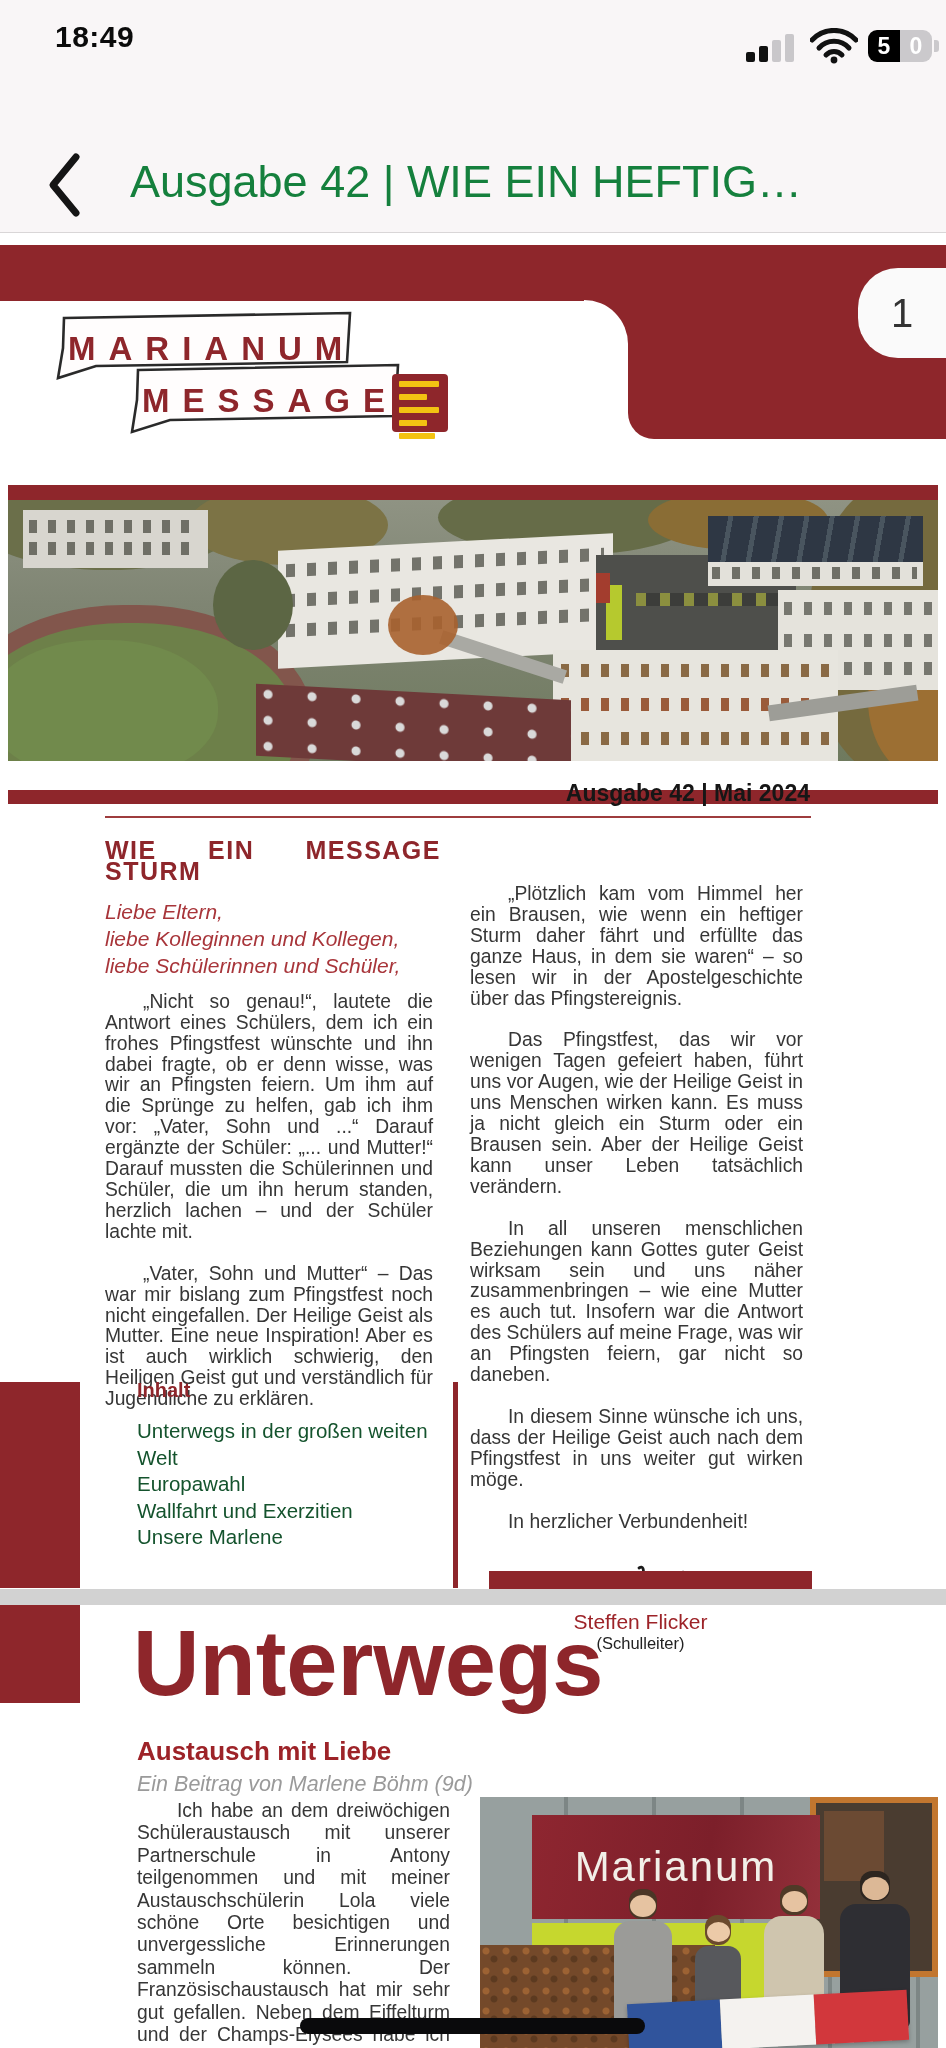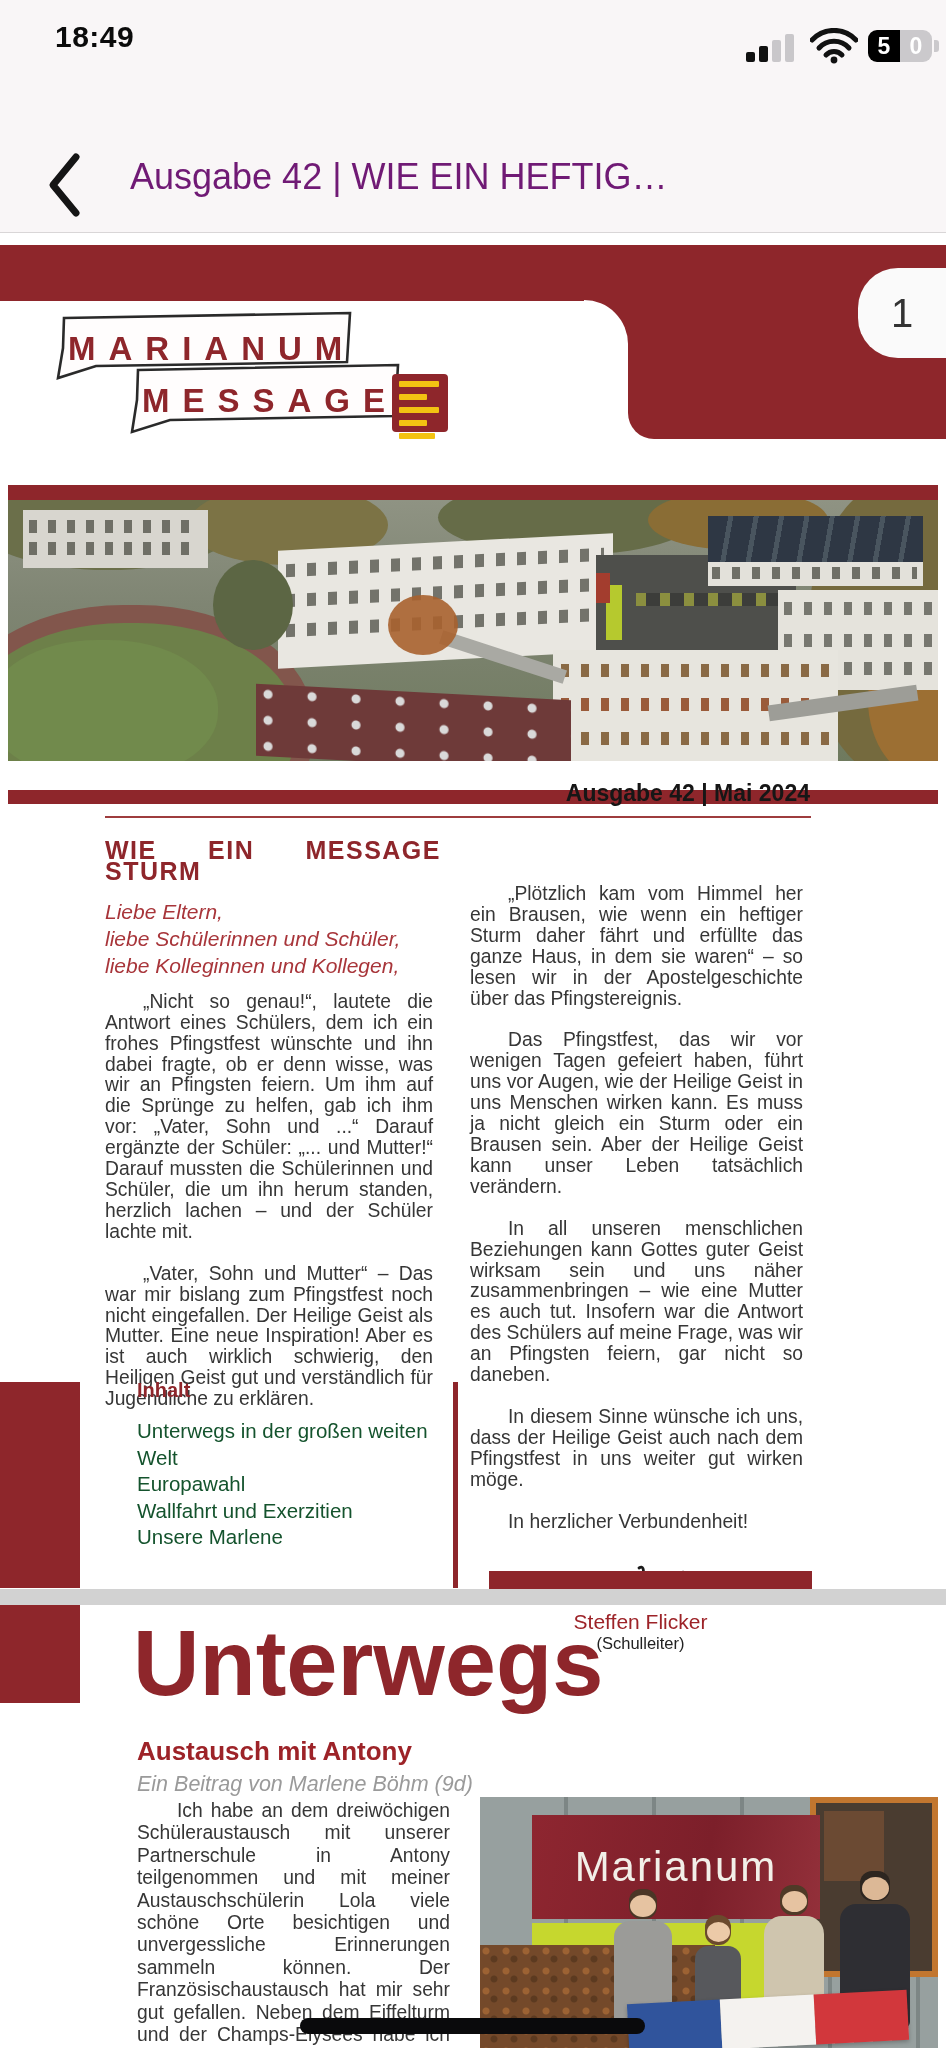--- a/index.html
+++ b/index.html
@@ -10,21 +10,21 @@
   .topchrome{left:0;top:0;width:946px;height:232px;background:#f9f6f7;border-bottom:1px solid #d9d6d7;}
   .time{left:55px;top:20px;font-size:30px;font-weight:bold;color:#0b0b0b;letter-spacing:.5px;}
   .sigbars{left:746px;top:32px;width:56px;height:30px;display:flex;align-items:flex-end;gap:4px;}
   .sigbars i{display:block;width:9px;border-radius:2px;}
   .wifi{left:810px;top:28px;}
   .batt{left:868px;top:30px;width:64px;height:32px;border-radius:9px;overflow:hidden;display:flex;}
   .batt div{width:50%;display:flex;align-items:center;justify-content:center;
             color:#fff;font-weight:bold;font-size:23px;}
   .battnub{left:934px;top:40px;width:5px;height:12px;background:#cbc9cc;border-radius:0 3px 3px 0;}
   .backchev{left:46px;top:152px;}
-  .navtitle{left:130px;top:156px;width:800px;font-size:36px;color:#701a75;white-space:nowrap;
+  .navtitle{left:130px;top:156px;width:800px;font-size:45px;color:#15803d;white-space:nowrap;
             overflow:hidden;}
   
   .redband{left:0;top:245px;width:946px;height:56px;}
   .redright{left:628px;top:245px;width:318px;height:194px;border-radius:0 0 0 26px;}
   .cornr{left:584px;top:300px;width:44px;height:44px;}
   .cornw{left:584px;top:300px;width:44px;height:44px;background:#ffffff;border-top-right-radius:44px;}
   .pagetab{left:858px;top:268px;width:88px;height:90px;background:#fafafa;
            border-radius:40px 0 0 40px;display:flex;align-items:center;justify-content:center;
            font-size:40px;color:#333;}
   .bannertext{position:absolute;width:100%;text-align:center;font-weight:bold;
@@ -187,22 +187,22 @@
   </div>
 </div>
 
 <div class="abs issue">Ausgabe 42 | Mai 2024</div>
 <div class="abs hairline"></div>
 
 <div class="abs col" style="left:105px;top:840px;width:336px;">
   <div class="h1red">WIE EIN MESSAGE STURM</div>
   <div class="greet">
     <div>Liebe Eltern,</div>
+    <div>liebe Kolleginnen und Kollegen,</div>
     <div>liebe Schülerinnen und Schüler,</div>
-    <div>liebe Kolleginnen und Kollegen,</div>
   </div>
   <p class="par">„Nicht so genau!“, lautete die Antwort eines Schülers, dem ich ein frohes Pfingstfest wünschte und ihn dabei fragte, ob er denn wisse, was wir an Pfingsten feiern. Um ihm auf die Sprünge zu helfen, gab ich ihm vor: „Vater, Sohn und ...“ Darauf ergänzte der Schüler: „... und Mutter!“ Darauf mussten die Schülerinnen und Schüler, die um ihn herum standen, herzlich lachen – und der Schüler lachte mit.</p>
   <p class="par">„Vater, Sohn und Mutter“ – Das war mir bislang zum Pfingstfest noch nicht eingefallen. Der Heilige Geist als Mutter. Eine neue Inspiration! Aber es ist auch wirklich schwierig, den Heiligen Geist gut und verständlich für Jugendliche zu erklären.</p>
 </div>
 
 <div class="abs col" style="left:470px;top:884px;width:341px;">
   <p class="par">„Plötzlich kam vom Himmel her ein Brausen, wie wenn ein heftiger Sturm daher fährt und erfüllte das ganze Haus, in dem sie waren“ – so lesen wir in der Apostelgeschichte über das Pfingstereignis.</p>
   <p class="par">Das Pfingstfest, das wir vor wenigen Tagen gefeiert haben, führt uns vor Augen, wie der Heilige Geist in uns Menschen wirken kann. Es muss ja nicht gleich ein Sturm oder ein Brausen sein. Aber der Heilige Geist kann unser Leben tatsächlich verändern.</p>
   <p class="par">In all unseren menschlichen Beziehungen kann Gottes guter Geist wirksam sein und uns näher zusammenbringen – wie eine Mutter es auch tut. Insofern war die Antwort des Schülers auf meine Frage, was wir an Pfingsten feiern, gar nicht so daneben.</p>
   <p class="par">In diesem Sinne wünsche ich uns, dass der Heilige Geist auch nach dem Pfingstfest in uns weiter gut wirken möge.</p>
@@ -226,21 +226,21 @@
     <div class="inhalt-li">Wallfahrt und Exerzitien</div>
     <div class="inhalt-li">Unsere Marlene</div>
   </div>
 </div>
 
 <div class="abs redbar red"></div>
 <div class="abs grayband"></div>
 
 <div class="abs block2 red"></div>
 <div class="abs bigtitle">Unterwegs</div>
-<div class="abs art2-h">Austausch mit Antony</div>
+<div class="abs art2-h">Austausch mit Liebe</div>
 <div class="abs byline">Ein Beitrag von Marlene Böhm (9d)</div>
 <div class="abs col col2">
   <p class="par" style="text-indent:40px;">Ich habe an dem dreiwöchigen Schüleraustausch mit unserer Partnerschule in Antony teilgenommen und mit meiner Austauschschülerin Lola viele schöne Orte besichtigen und unvergessliche Erinnerungen sammeln können. Der Französischaustausch hat mir sehr gut gefallen. Neben dem Eiffelturm und der Champs-Élysées habe ich auch den Schulalltag der Französinnen und Franzosen kennengelernt. Hier in Fulda konnte meine Austauschschülerin auch unseren</p>
 </div>
 
 <div class="abs photo2">
   <div class="abs" style="left:0;top:0;width:458px;height:251px;background:repeating-linear-gradient(90deg,#97a09f 0 84px,#7d8685 84px 88px);"></div>
   <div class="abs" style="left:330px;top:0;width:128px;height:180px;background:#4a3c30;border:6px solid #c2762f;box-sizing:border-box;"></div>
   <div class="abs" style="left:344px;top:14px;width:60px;height:70px;background:#6b4a33;"></div>
   <div class="abs" style="left:52px;top:18px;width:288px;height:104px;background:linear-gradient(100deg,#8e2630,#7c1f2a 60%,#93303a);display:flex;align-items:center;justify-content:center;">

